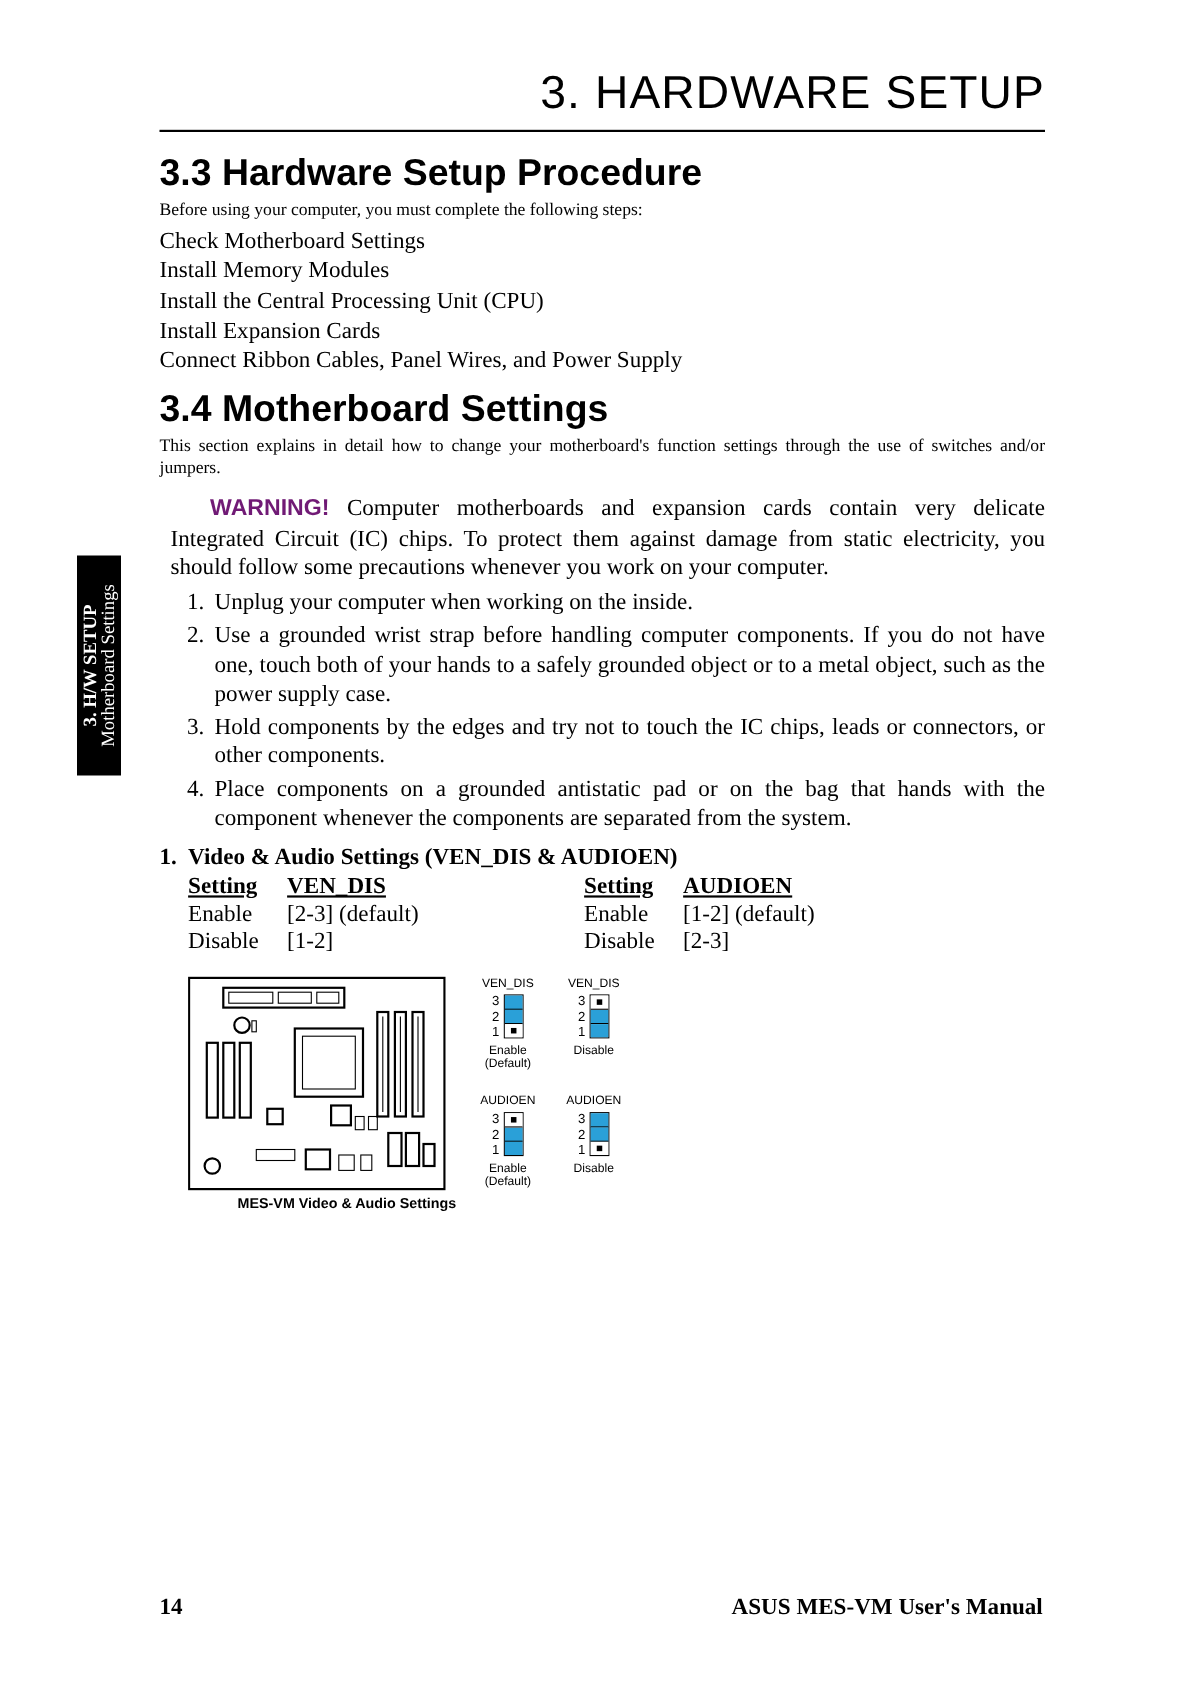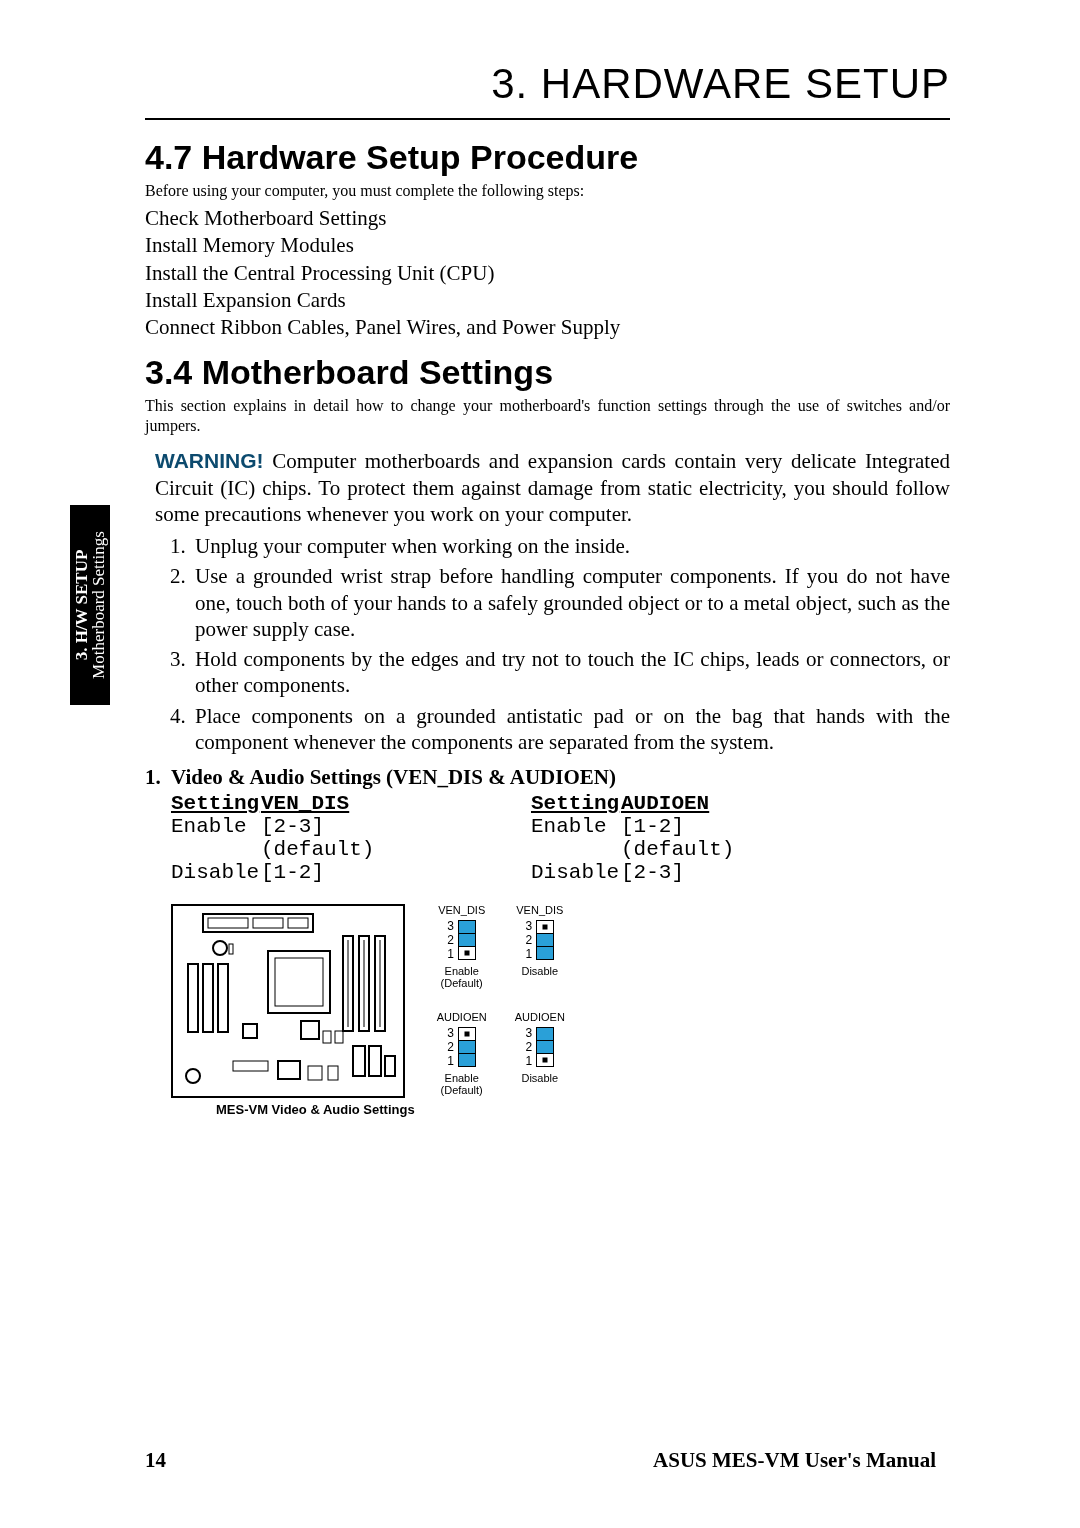--- a/index.html
+++ b/index.html
@@ -45,22 +45,23 @@
   .bold-list {
     font-size: 21px;
     font-weight: 400;
     line-height: 1.3;
     margin: 0 0 12px 0;
   }
   .bold-list div { margin: 0; }
   .justify { text-align: justify; }
   .warning {
     font-family: Arial, Helvetica, sans-serif;
-    color: #0c4a6e;
-    font-weight: 700;
+    color: #701a75;
+    font-weight: 700;
+    margin-left: 36px;
   }
   .warning-box {
     padding: 8px 0 0 10px;
   }
   .warning-box .wtext {
     font-size: 21px;
     text-align: justify;
     line-height: 1.25;
     margin: 0 0 6px 0;
   }
@@ -85,21 +86,20 @@
     font-size: 21px;
     text-align: justify;
     line-height: 1.25;
     margin: 0 0 10px 26px;
   }
   .jumper-tables {
     display: flex;
     gap: 100px;
     font-size: 21px;
     margin-left: 26px;
-    font-family: Liberation Mono, monospace;
   }
   .jt { }
   .jt .row { display: flex; }
   .jt .c1 { width: 90px; }
   .jt .c2 { width: 170px; }
   .jt .hdr { font-weight: 700; text-decoration: underline; }
   .diagram-area {
     display: flex;
     align-items: flex-start;
     margin-top: 20px;
@@ -157,21 +157,21 @@
     white-space: nowrap;
     font-size: 17px;
     text-align: center;
     line-height: 1.0;
   }
   .side-tab .l1 { font-weight: 700; }
   .footer {
     position: absolute;
     bottom: 55px;
     left: 145px;
-    right: 144px;
+    right: 132px;
     display: flex;
     justify-content: space-between;
     font-size: 21px;
     font-weight: 700;
   }
 </style>
 </head>
 <body>
 
 <div class="page">
@@ -179,21 +179,21 @@
   <div class="side-tab">
     <div class="inner">
       <span class="l1">3. H/W SETUP</span><br>
       <span>Motherboard Settings</span>
     </div>
   </div>
 
   <div class="chapter-title">3. HARDWARE SETUP</div>
   <hr class="rule">
 
-  <h2>4.7  Hardware Setup Procedure</h2>
+  <h2>3.3  Hardware Setup Procedure</h2>
   <p class="body">Before using your computer, you must complete the following steps:</p>
   <div class="bold-list">
     <div>Check Motherboard Settings</div>
     <div>Install Memory Modules</div>
     <div>Install the Central Processing Unit (CPU)</div>
     <div>Install Expansion Cards</div>
     <div>Connect Ribbon Cables, Panel Wires, and Power Supply</div>
   </div>
 
   <h2>3.4  Motherboard Settings</h2>

